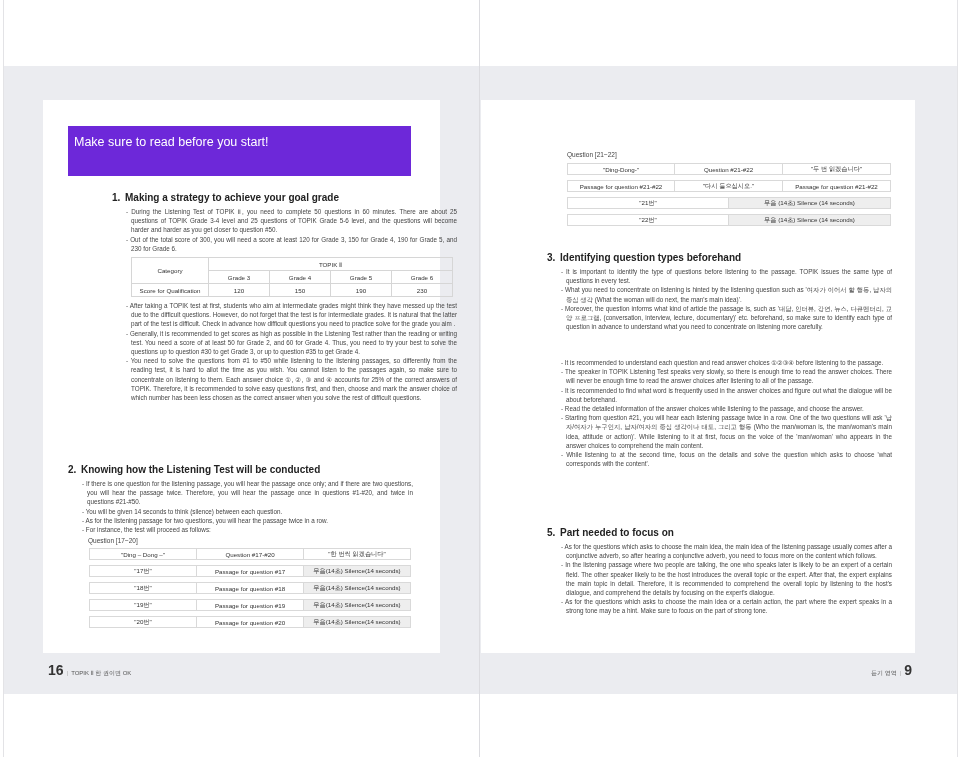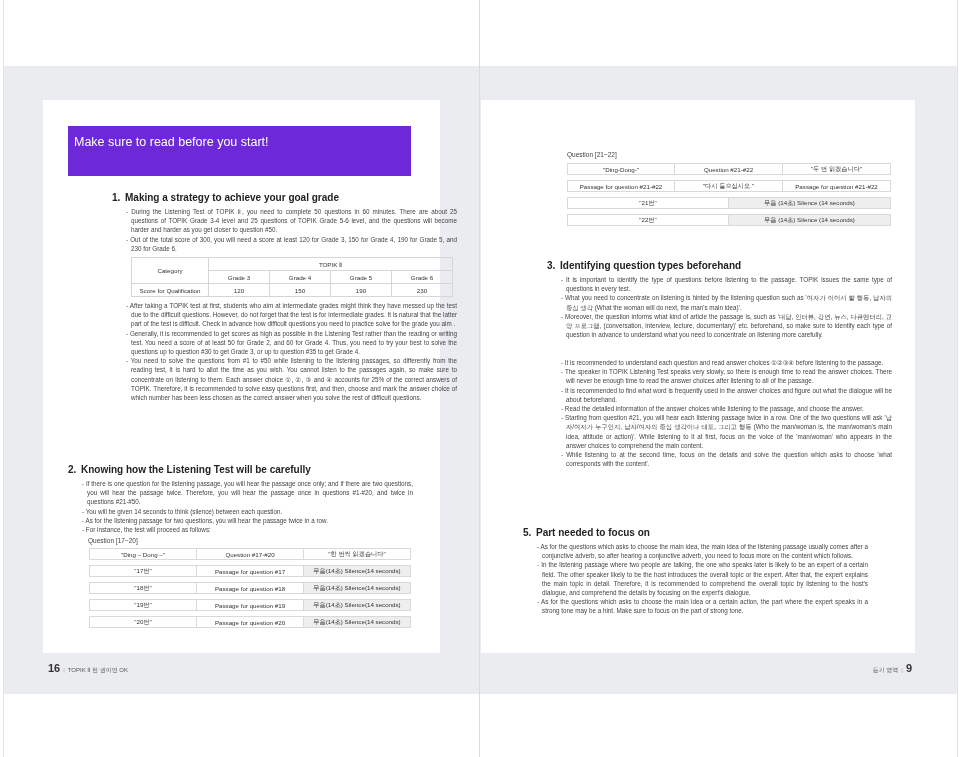--- a/index.html
+++ b/index.html
@@ -44,21 +44,21 @@
   .rowbox { display: flex; margin-bottom: 5px; }
   .cell {
     border: 1px solid #d9d9d9; height: 12px; font-size: 6.2px; color: #333;
     display: flex; align-items: center; justify-content: center; box-sizing: border-box;
     white-space: nowrap;
   }
   .cell.gray { background: #eeeeee; }
   .cell + .cell { border-left: none; }
 
   .footer { position: absolute; top: 662px; font-size: 6px; color: #555; }
-  .footer .pn { font-size: 11px; font-weight: bold; color: #333; }
+  .footer .pn { font-size: 14px; font-weight: bold; color: #333; }
   .footer .sep { color: #aaa; margin: 0 3px; }
 </style>
 </head>
 <body>
 
 <div class="spread-band"></div>
 <div class="edge-line" style="left:3px"></div>
 <div class="edge-line" style="left:957px"></div>
 <div class="gutter"></div>
 
@@ -99,21 +99,21 @@
     </table>
   <ul class="bullets">
     <li>- After taking a TOPIK test at first, students who aim at intermediate grades might think they have messed up the test due to the difficult questions. However, do not forget that the test is for intermediate grades. It is natural that the latter part of the test is difficult. Check in advance how difficult questions you need to practice solve for the grade you aim .</li>
     <li>- Generally, it is recommended to get scores as high as possible in the Listening Test rather than the reading or writing test. You need a score of at least 50 for Grade 2, and 60 for Grade 4. Thus, you need to try your best to solve the questions up to question #30 to get Grade 3, or up to question #35 to get Grade 4.</li>
     <li>- You need to solve the questions from #1 to #50 while listening to the listening passages, so differently from the reading test, it is hard to allot the time as you wish. You cannot listen to the passages again, so make sure to concentrate on listening to them. Each answer choice ①, ②, ③ and ④ accounts for 25% of the correct answers of TOPIK. Therefore, it is recommended to solve easy questions first, and then, choose and mark the answer choice of which number has been less chosen as the correct answer when you solve the rest of difficult questions.</li>
   </ul>
 </div>
 
 <div class="block" style="left:68px; top:464px; width:345px;">
   <div class="h">
-    <span class="num">2.</span><span>Knowing how the Listening Test will be carefully</span>
+    <span class="num">2.</span><span>Knowing how the Listening Test will be conducted</span>
   </div>
   <ul class="bullets">
     <li>- If there is one question for the listening passage, you will hear the passage once only; and if there are two questions, you will hear the passage twice. Therefore, you will hear the passage once in questions #1-#20, and twice in questions #21-#50.</li>
     <li>- You will be given 14 seconds to think (silence) between each question.</li>
     <li>- As for the listening passage for two questions, you will hear the passage twice in a row.</li>
     <li>- For instance, the test will proceed as follows:</li>
   </ul>
   <div class="caption">Question [17~20]</div>
   <div style="margin-left:21px; width:322px;">
     <div class="rowbox">
@@ -165,21 +165,21 @@
   <div class="rowbox">
     <div class="cell" style="width:162px">"21번"</div>
     <div class="cell gray" style="width:162px">무음 (14초) Silence (14 seconds)</div>
   </div>
   <div class="rowbox">
     <div class="cell" style="width:162px">"22번"</div>
     <div class="cell gray" style="width:162px">무음 (14초) Silence (14 seconds)</div>
   </div>
 </div>
 
-<div class="block" style="left:547px; top:260px; width:345px;">
+<div class="block" style="left:547px; top:252px; width:345px;">
   <div class="h">
     <span class="num">3.</span><span>Identifying question types beforehand</span>
   </div>
   <ul class="bullets">
     <li>- It is important to identify the type of questions before listening to the passage. TOPIK issues the same type of questions in every test.</li>
     <li>- What you need to concentrate on listening is hinted by the listening question such as '여자가 이어서 할 행동, 남자의 중심 생각 (What the woman will do next, the man's main idea)'.</li>
     <li>- Moreover, the question informs what kind of article the passage is, such as '대담, 인터뷰, 강연, 뉴스, 다큐멘터리, 교양 프로그램, (conversation, interview, lecture, documentary)' etc. beforehand, so make sure to identify each type of question in advance to understand what you need to concentrate on listening more carefully.</li>
   </ul>
 </div>
 
@@ -187,21 +187,21 @@
   <ul class="bullets">
     <li>- It is recommended to understand each question and read answer choices ①②③④ before listening to the passage.</li>
     <li>- The speaker in TOPIK Listening Test speaks very slowly, so there is enough time to read the answer choices. There will never be enough time to read the answer choices after listening to all of the passage.</li>
     <li>- It is recommended to find what word is frequently used in the answer choices and figure out what the dialogue will be about beforehand.</li>
     <li>- Read the detailed information of the answer choices while listening to the passage, and choose the answer.</li>
     <li>- Starting from question #21, you will hear each listening passage twice in a row. One of the two questions will ask '남자/여자가 누구인지, 남자/여자의 중심 생각이나 태도, 그리고 행동 (Who the man/woman is, the man/woman's main idea, attitude or action)'. While listening to it at first, focus on the voice of the 'man/woman' who appears in the answer choices to comprehend the main content.</li>
     <li>- While listening to at the second time, focus on the details and solve the question which asks to choose 'what corresponds with the content'.</li>
   </ul>
 </div>
 
-<div class="block" style="left:523px; top:527px; width:345px;">
+<div class="block" style="left:547px; top:527px; width:345px;">
   <div class="h">
     <span class="num">5.</span><span>Part needed to focus on</span>
   </div>
   <ul class="bullets">
     <li>- As for the questions which asks to choose the main idea, the main idea of the listening passage usually comes after a conjunctive adverb, so after hearing a conjunctive adverb, you need to focus more on the content which follows.</li>
     <li>- In the listening passage where two people are talking, the one who speaks later is likely to be an expert of a certain field. The other speaker likely to be the host introduces the overall topic or the expert. After that, the expert explains the main topic in detail. Therefore, it is recommended to comprehend the overall topic by listening to the host's dialogue, and comprehend the details by focusing on the expert's dialogue.</li>
     <li>- As for the questions which asks to choose the main idea or a certain action, the part where the expert speaks in a strong tone may be a hint. Make sure to focus on the part of strong tone.</li>
   </ul>
 </div>
 

